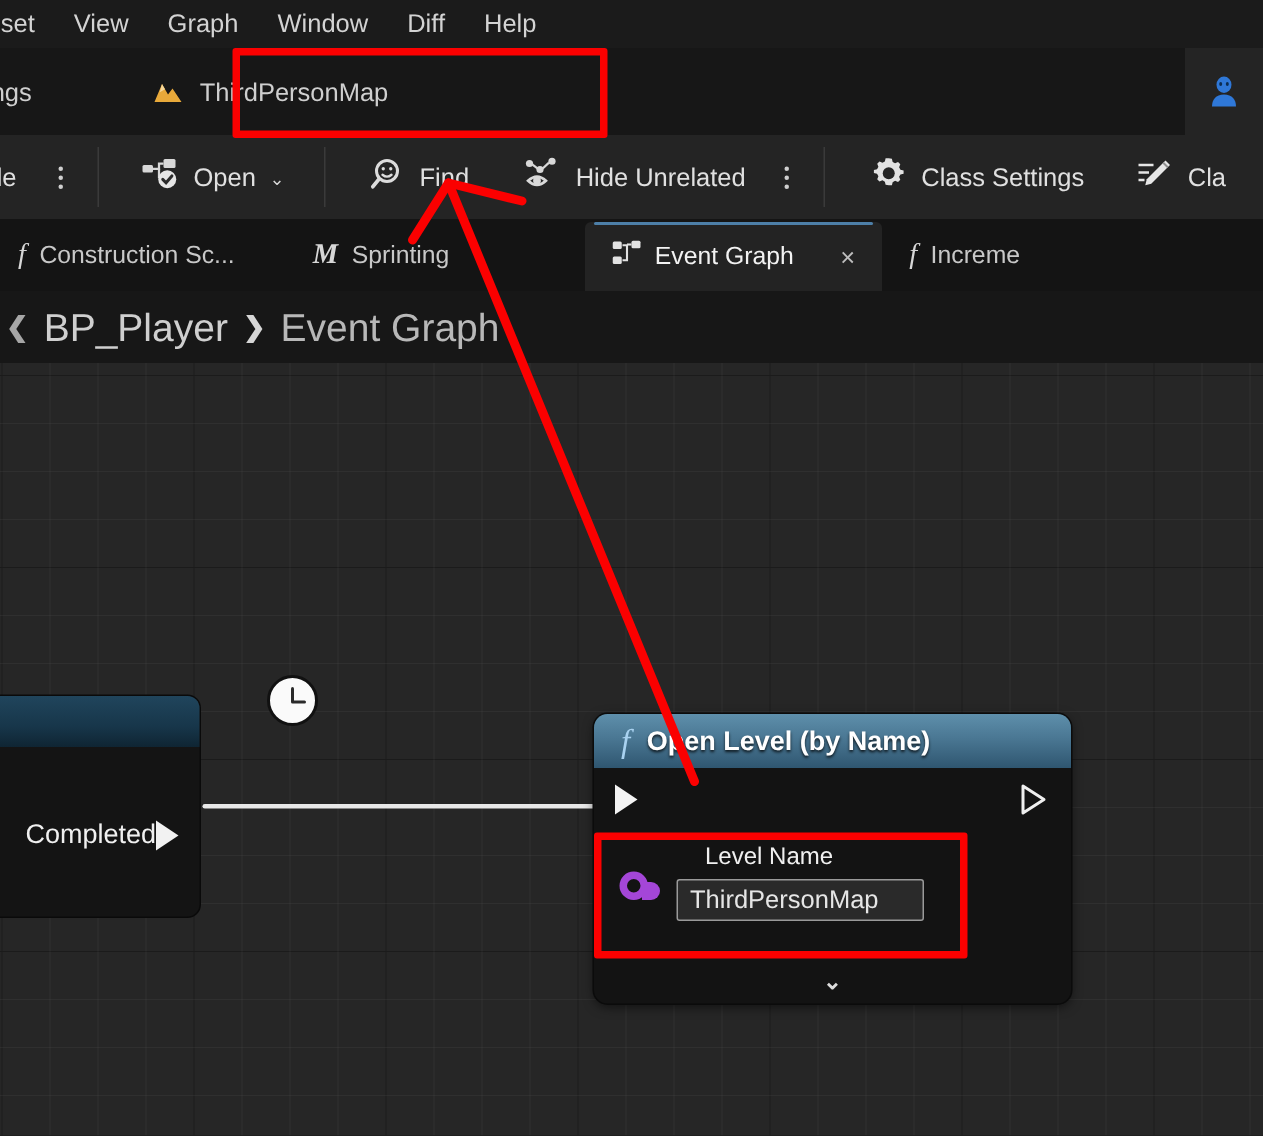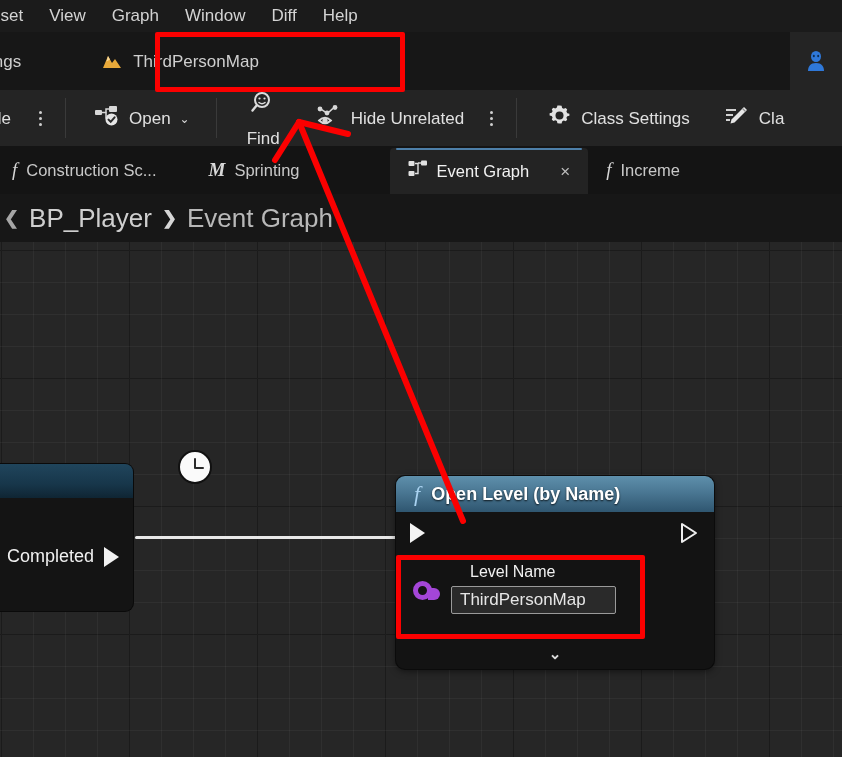--- a/index.html
+++ b/index.html
@@ -122,21 +122,21 @@
     background: #141414; border-radius: 0 8px 8px 0;
     box-shadow: 0 0 0 1px #0a0a0a;
   }
   .node-left .hdr {
     height: 34px; border-radius: 0 8px 0 0;
     background: linear-gradient(180deg, #20455c 0%, #17364a 60%, #0f2533 100%);
   }
   .node-left .body { position: relative; height: 113px; }
   .completed-row {
     position: absolute; right: 14px; top: 48px;
-    display: flex; align-items: center; gap: 10px; justify-content: flex-end;
+    display: flex; align-items: center;  justify-content: flex-end;
   }
   .completed-row .lbl { color: #f0f0f0; font-size: 18px; }
   .exec-pin {
     width: 0; height: 0; flex: none;
     border-top: 10px solid transparent; border-bottom: 10px solid transparent;
     border-left: 15px solid #f2f2f2;
   }
   .clock-badge {
     position: absolute; left: 178px; top: 208px; width: 34px; height: 34px;
     border-radius: 50%; background: #fafafa; border: 2px solid #111;
@@ -282,21 +282,21 @@
           <path d="M12 8.5 L12 14 L14 14" stroke="#d8d8d8" stroke-width="1.5" fill="none"></path>
           <circle cx="17.5" cy="15.5" r="6" fill="#e6e6e6"></circle>
           <path d="M14.5 15.6 L16.7 17.8 L20.6 13.3" stroke="#2b2b2b" stroke-width="2" fill="none" stroke-linecap="round"></path>
         </svg>
       </span>
       <span class="lbl">Open</span>
       <span class="chev">⌄</span>
     </div>
     <div class="tb-sep" style="margin-left:14px;"></div>
 
-    <div class="tb-btn" style="margin-left:14px;flex-direction:column;">
+    <div class="tb-btn" style="margin-left:14px;">
       <span>
         <svg width="24" height="24" viewBox="0 0 24 24">
           <circle cx="11" cy="10" r="7" stroke="#dcdcdc" stroke-width="2" fill="none"></circle>
           <circle cx="8.5" cy="8.5" r="1.1" fill="#dcdcdc"></circle>
           <circle cx="13.5" cy="8.5" r="1.1" fill="#dcdcdc"></circle>
           <path d="M8 12.5 Q11 15 14 12.5" stroke="#dcdcdc" stroke-width="1.6" fill="none" stroke-linecap="round"></path>
           <line x1="5.6" y1="15.5" x2="1.5" y2="20.5" stroke="#dcdcdc" stroke-width="2.4" stroke-linecap="round"></line>
         </svg>
       </span>
       <span class="lbl">Find</span>

